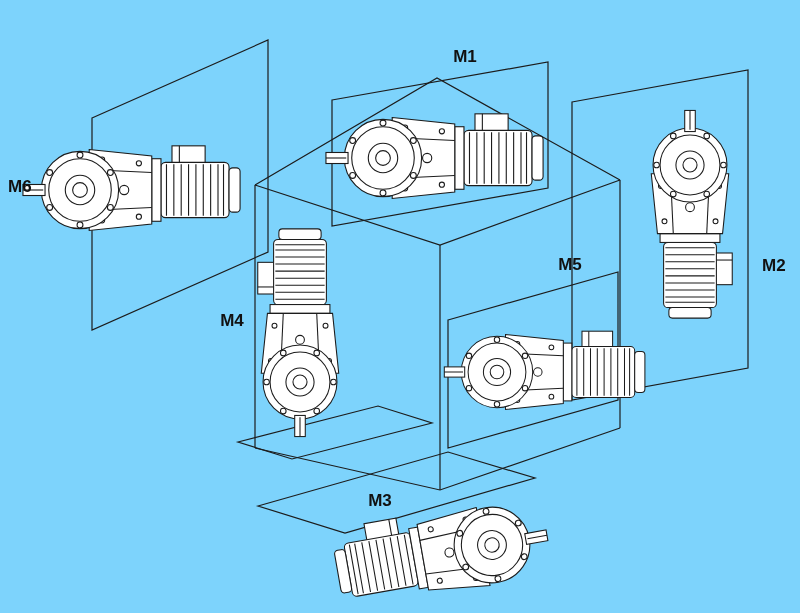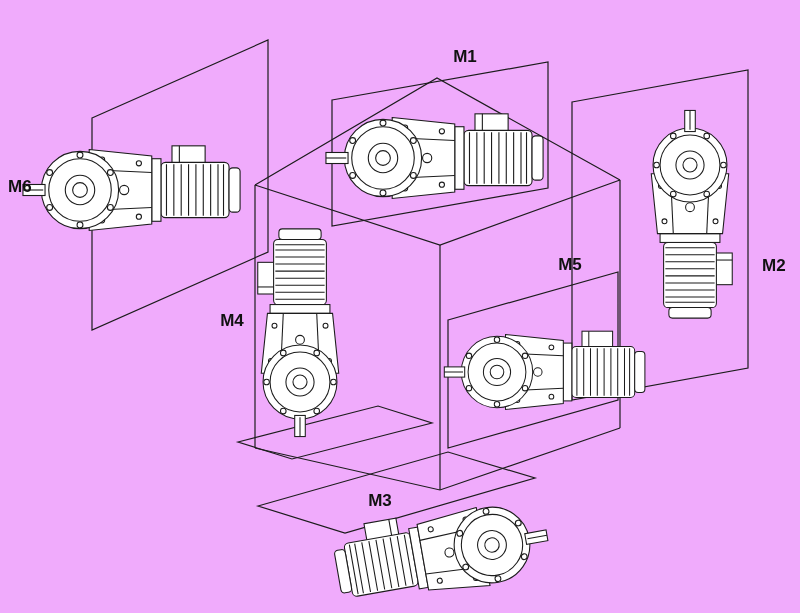--- a/index.html
+++ b/index.html
@@ -1,19 +1,19 @@
 <!DOCTYPE html>
 <html><head>
 <meta charset="utf-8">
 <style>
   html,body{margin:0;padding:0;background:#ffffff;}
   .stage{
     position:relative;
     width:800px;height:613px;
-    background:#f0abfc;
+    background:#7dd3fc;
     font-family:"Liberation Sans",sans-serif;
     overflow:hidden;
   }
   svg{display:block;}
   .lbl{
     font-family:"Liberation Sans",sans-serif;
     font-weight:700;
     font-size:17px;
     fill:#111111;
   }

